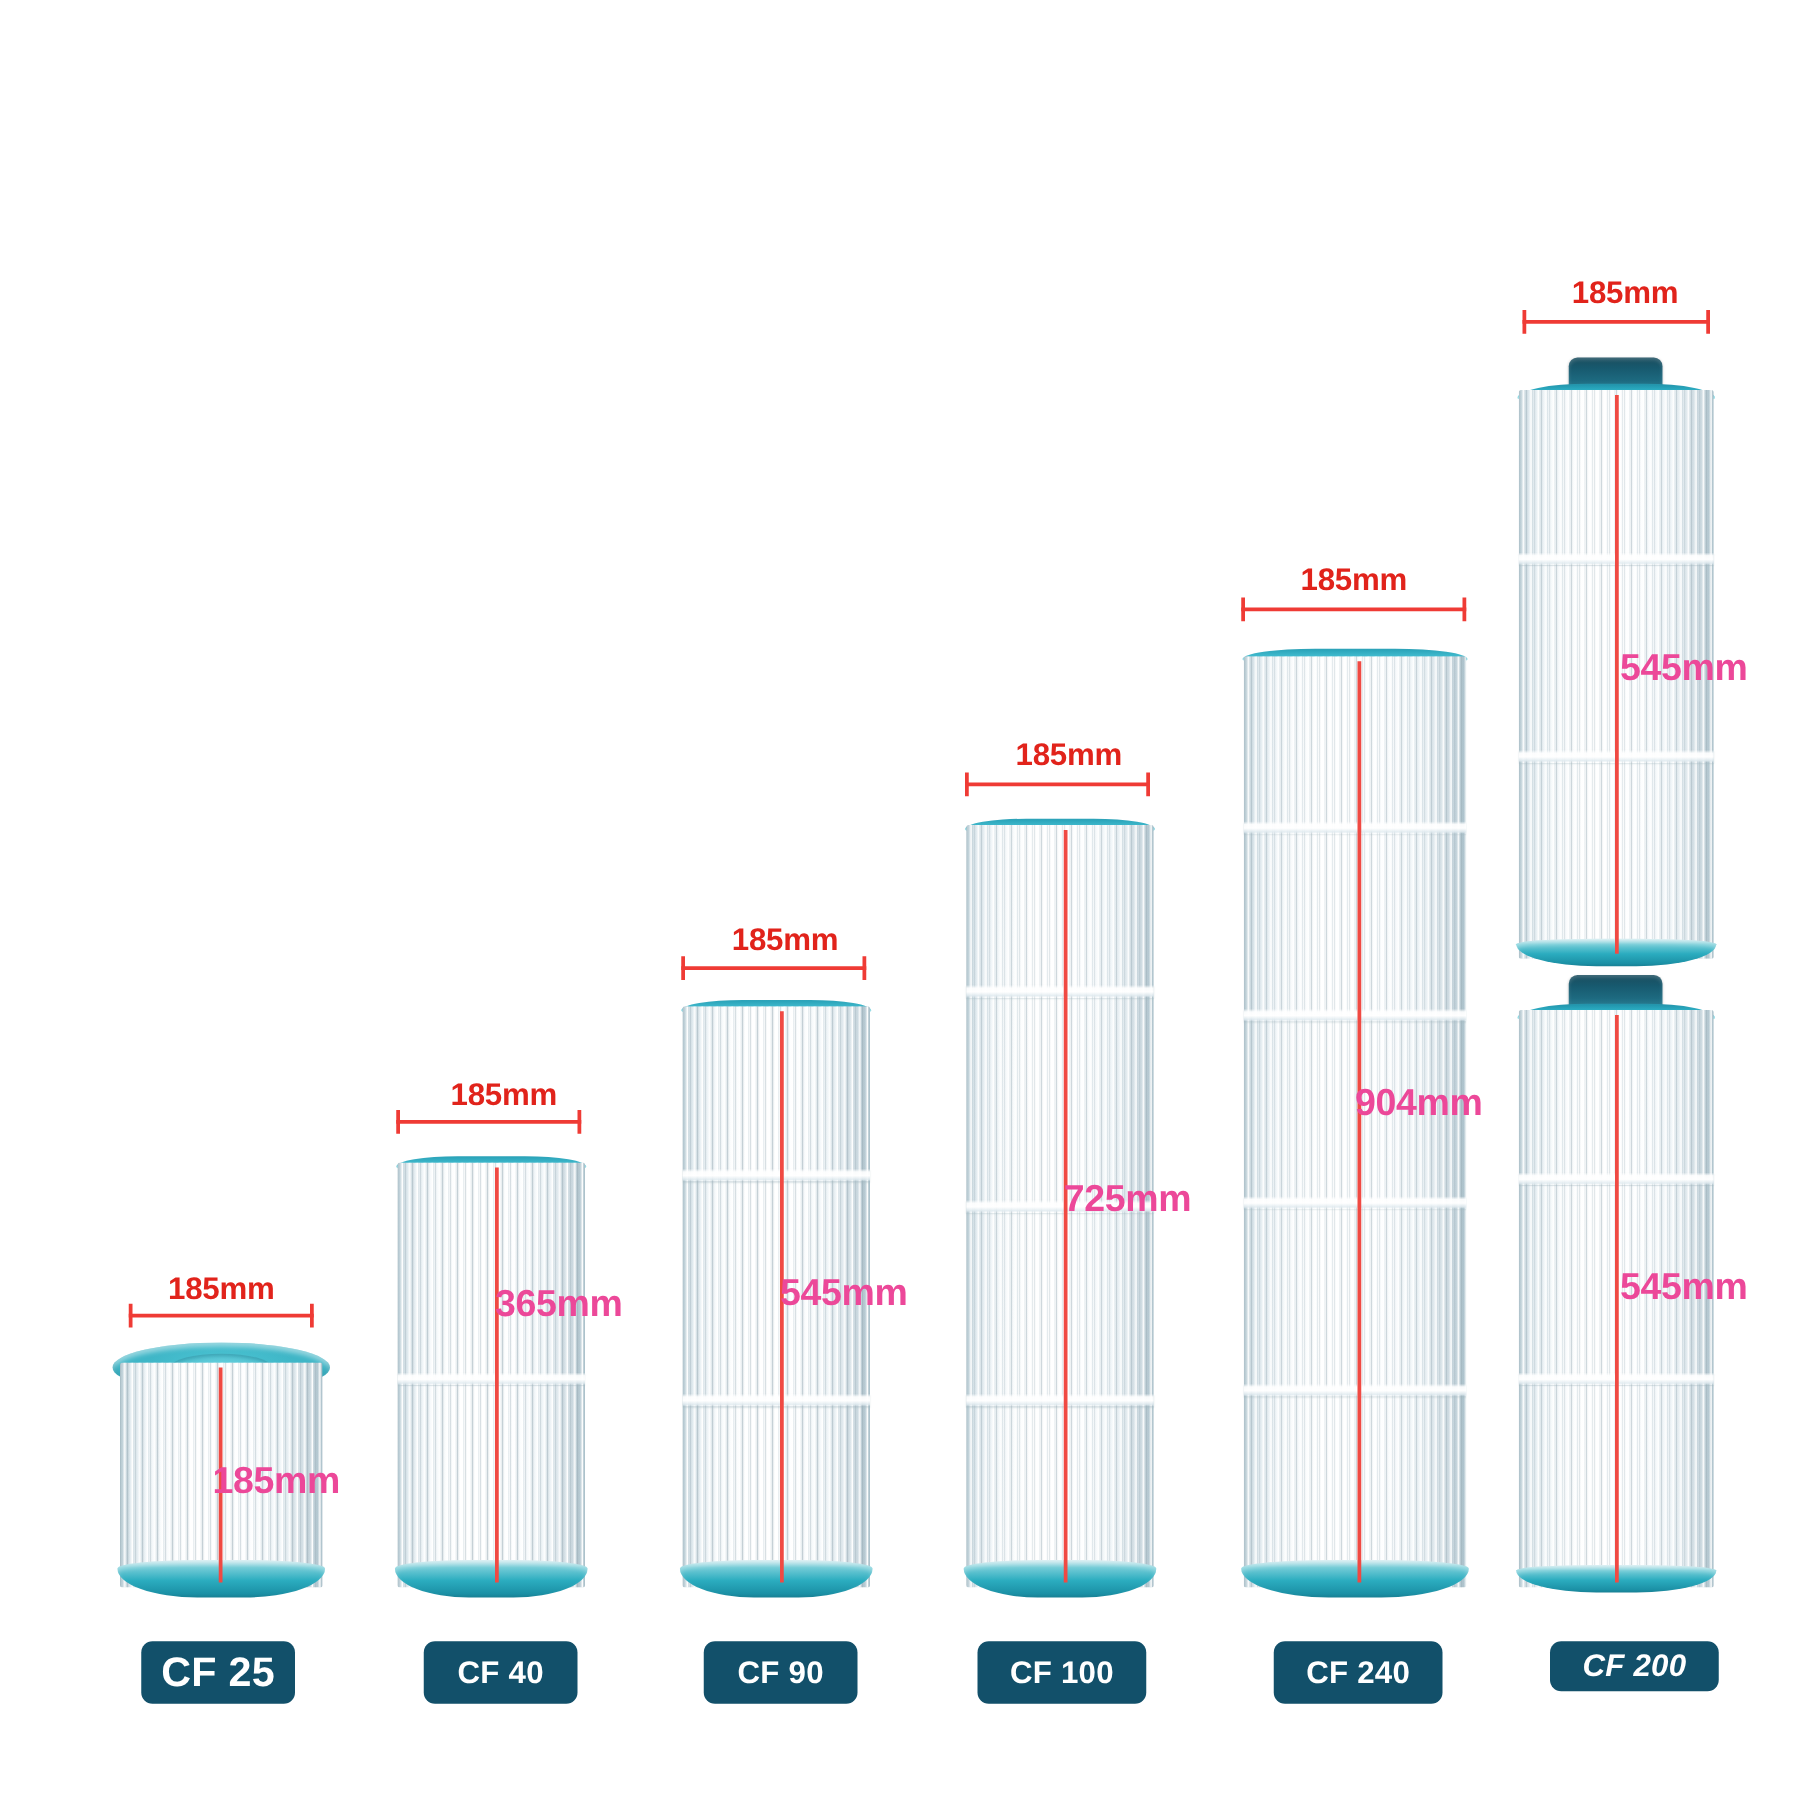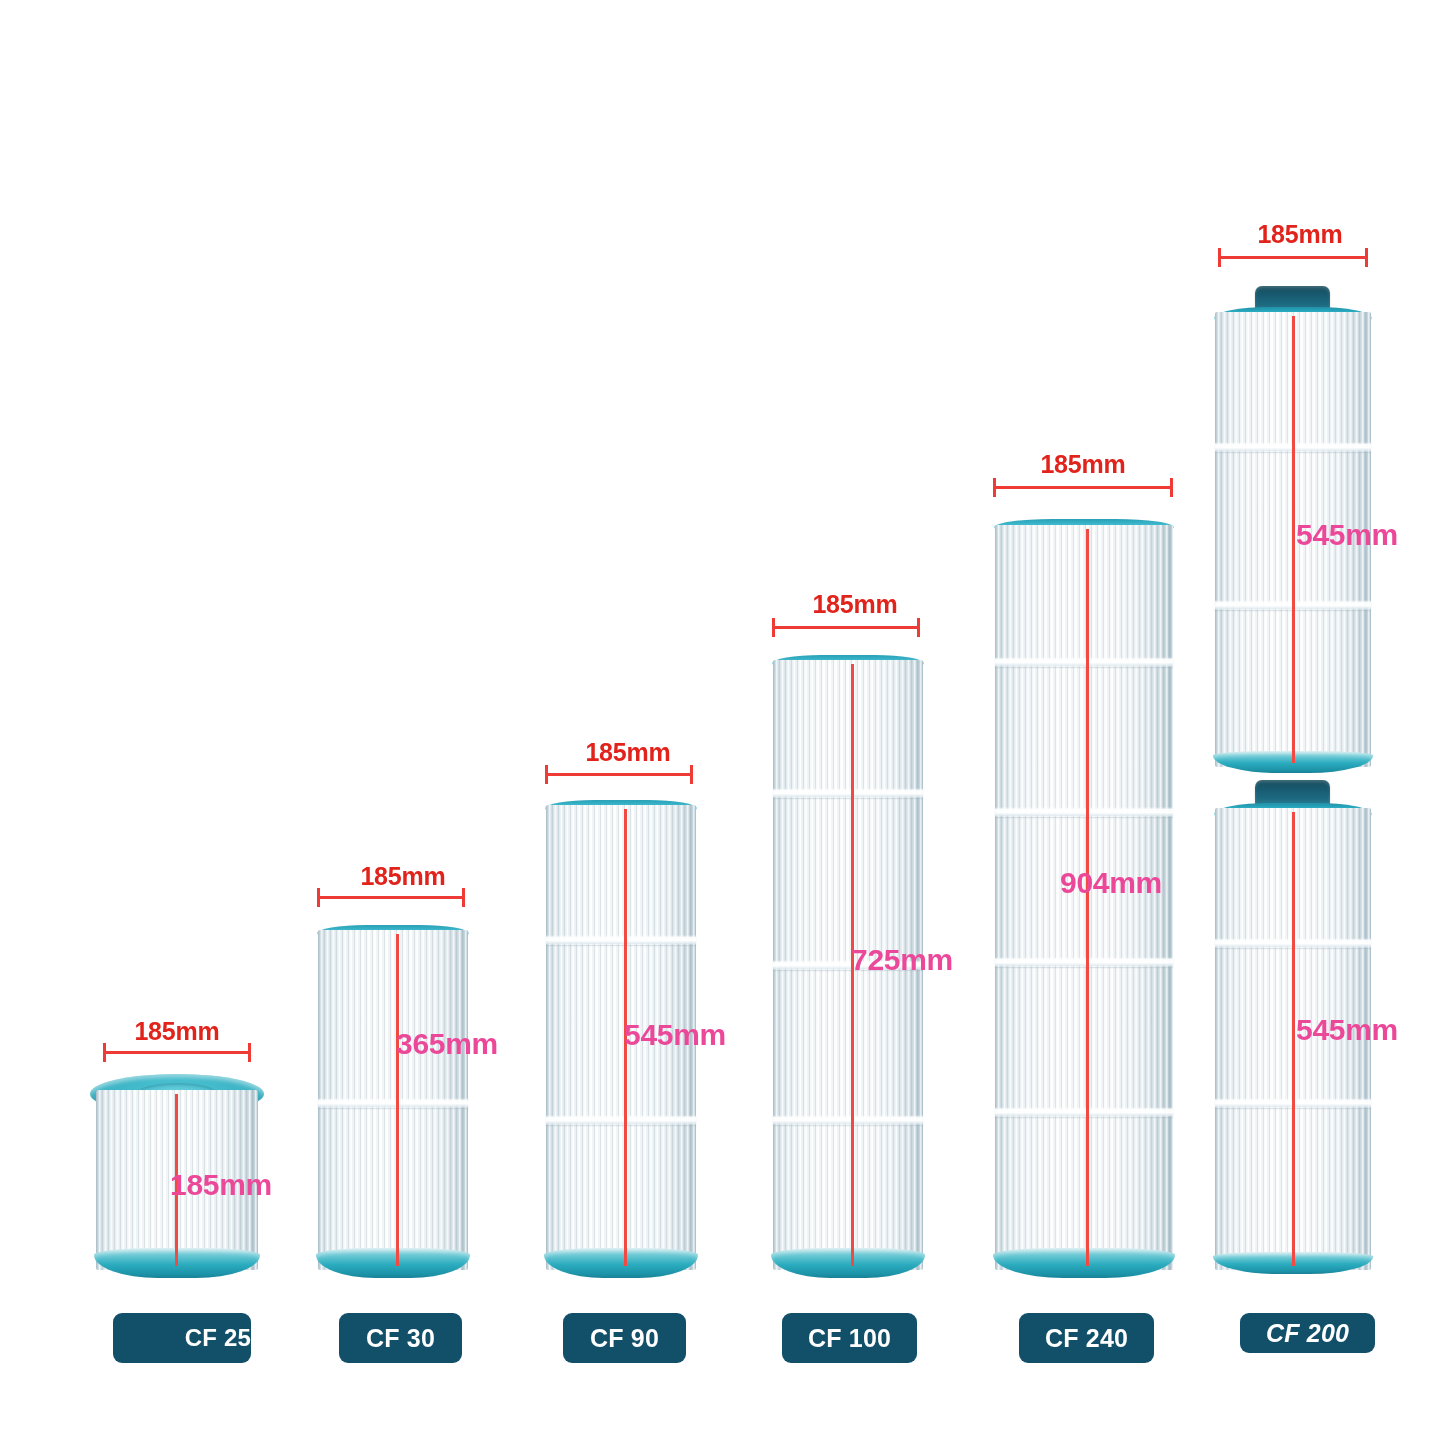--- a/index.html
+++ b/index.html
@@ -223,21 +223,21 @@
 
     <div class="cartridge" style="left:96px; top:1090px; width:162px; height:180px;">
       <div class="top-cap-wide" style="top:-16px;"></div>
       <div class="pleats"></div>
       <div class="bottom-cap" style="bottom:-8px;"></div>
     </div>
 
     <div class="dim-v" style="left:175px; top:1094px; height:172px;"></div>
     <div class="dim-v-label" style="left:82px; top:1168px; width:190px; font-size:30px;">185mm</div>
 
-    <div class="badge" style="left:113px; top:1313px; width:138px; height:50px; font-size:24px;justify-content:flex-end;">
+    <div class="badge" style="left:113px; top:1313px; width:123px; height:50px; font-size:33px;">
       <span>CF 25</span>
     </div>
   </div>
 
   <div class="product">
 
     <div class="dim-h-label" style="left:308px; top:862px; width:190px; font-size:25px;">185mm</div>
     <div class="dim-h" style="left:317px; top:888px; width:148px;">
       <div class="cap l"></div>
       <div class="line"></div>
@@ -248,21 +248,21 @@
       <div class="top-rim flat" style="top:-5px;"></div>
       <div class="pleats"></div>
       <div class="band" style="top:168px;"></div>
       <div class="bottom-cap" style="bottom:-8px;"></div>
     </div>
 
     <div class="dim-v" style="left:396px; top:934px; height:332px;"></div>
     <div class="dim-v-label" style="left:288px; top:1027px; width:210px; font-size:30px;">365mm</div>
 
     <div class="badge" style="left:339px; top:1313px; width:123px; height:50px; font-size:25px;">
-      <span>CF 30</span>
+      <span>CF 40</span>
     </div>
   </div>
 
   <div class="product">
 
     <div class="dim-h-label" style="left:533px; top:738px; width:190px; font-size:25px;">185mm</div>
     <div class="dim-h" style="left:545px; top:765px; width:148px;">
       <div class="cap l"></div>
       <div class="line"></div>
       <div class="cap r"></div>
@@ -323,21 +323,21 @@
       <div class="top-rim flat" style="top:-6px;"></div>
       <div class="pleats"></div>
       <div class="band" style="top:132px;"></div>
       <div class="band" style="top:282px;"></div>
       <div class="band" style="top:432px;"></div>
       <div class="band" style="top:582px;"></div>
       <div class="bottom-cap" style="bottom:-8px;"></div>
     </div>
 
     <div class="dim-v" style="left:1086px; top:529px; height:737px;"></div>
-    <div class="dim-v-label" style="left:952px; top:866px; width:210px; font-size:30px;">904mm</div>
+    <div class="dim-v-label" style="left:976px; top:866px; width:210px; font-size:30px;">904mm</div>
 
     <div class="badge" style="left:1019px; top:1313px; width:135px; height:50px; font-size:25px;">
       <span>CF 240</span>
     </div>
   </div>
 
   <div class="product">
 
     <div class="dim-h-label" style="left:1205px; top:220px; width:190px; font-size:25px;">185mm</div>
     <div class="dim-h" style="left:1218px; top:248px; width:150px;">

